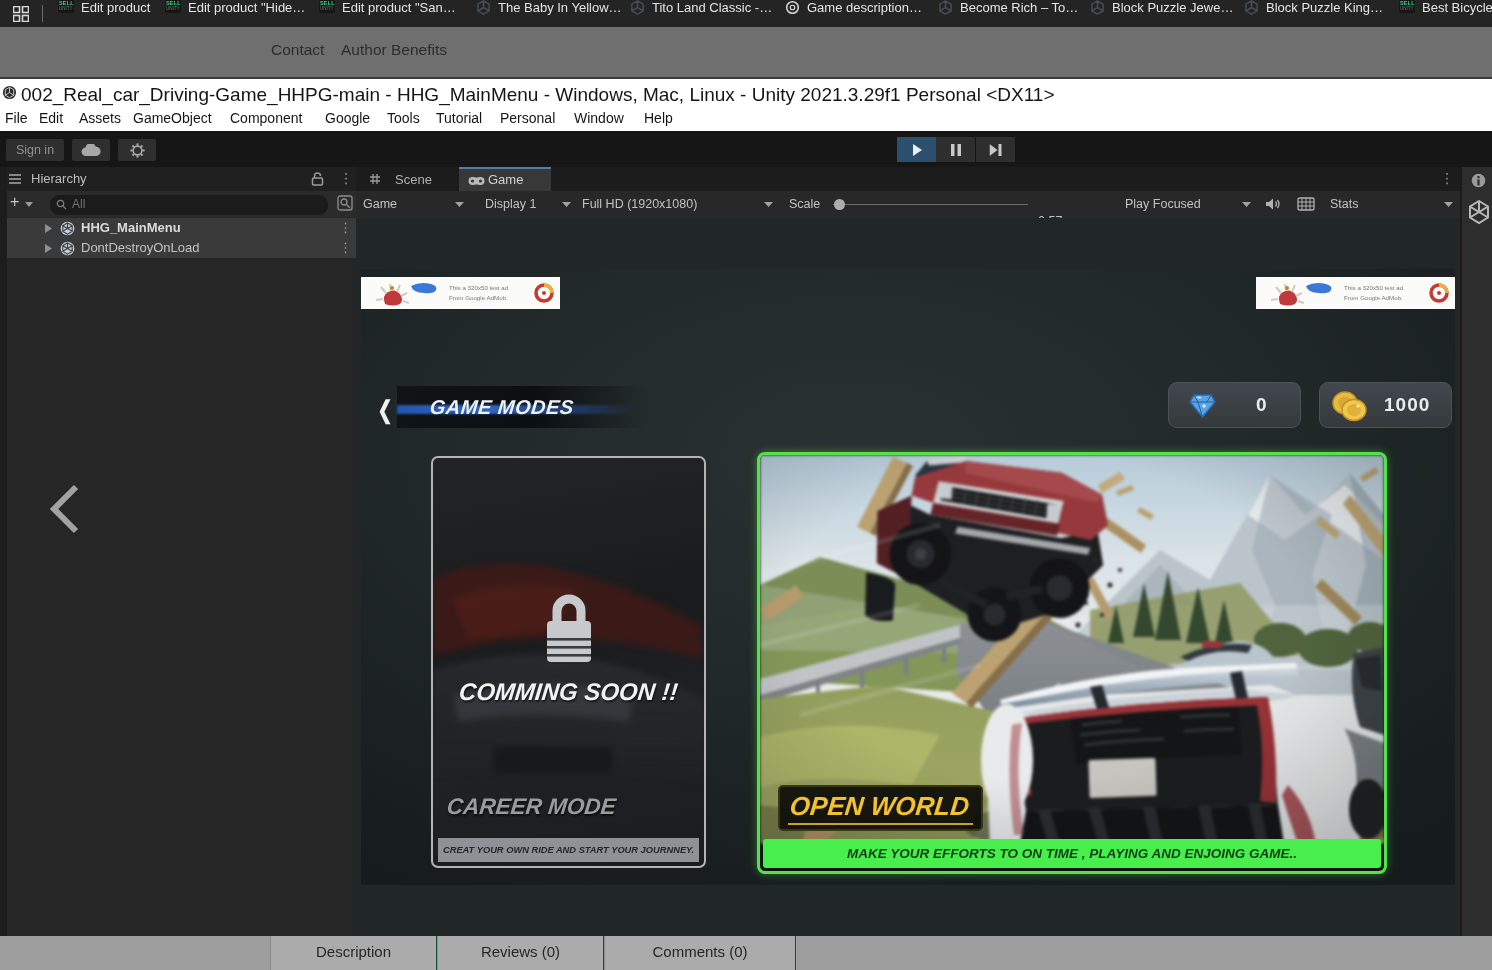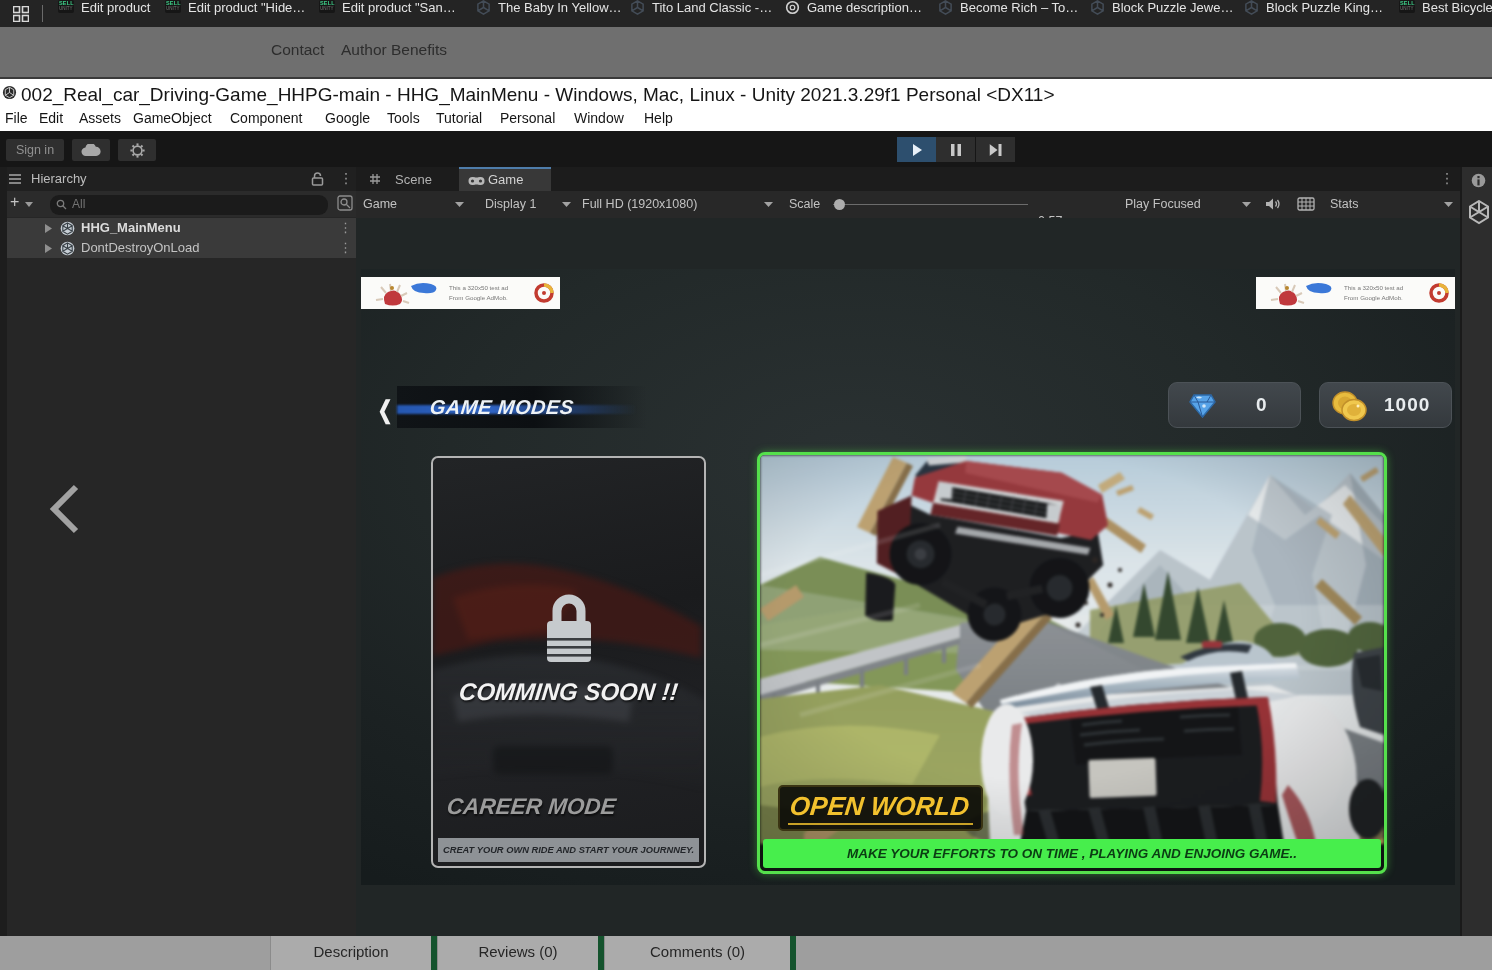--- a/index.html
+++ b/index.html
@@ -96,21 +96,21 @@
   #openbadge { position:absolute; left:18px; top:330px; width:205px; height:46px; background:rgba(12,12,8,.92);
      border:2px solid #3a3413; border-radius:5px; }
   #openbadge span { position:absolute; left:10px; top:4px; color:#f2c12e; font-size:26px; font-weight:bold; font-style:italic;
      transform:skewX(-6deg); white-space:nowrap; }
 
   
   #rightstrip { position:absolute; left:1460px; top:0; width:32px; height:769px; background:#2d2d2d; border-left:2px solid #1a1a1a; }
 
   
   #bottom { position:absolute; left:0; top:936px; width:1492px; height:34px; background:#9e9e9e; }
-  .btab { position:absolute; top:0; height:34px; background:#ababab; border-left:1px solid #8b8b8b; border-right:6px solid #14532d;
+  .btab { position:absolute; top:0; height:34px; background:#ababab; border-left:1px solid #8b8b8b; border-right:1px solid #14532d;
      color:#262626; font-size:15px; text-align:center; line-height:31px; }
 
   
   #bigchev { position:absolute; left:46px; top:316px; }
 </style>
 </head>
 <body>
 <div id="page">
 
   <div id="tabbar">

